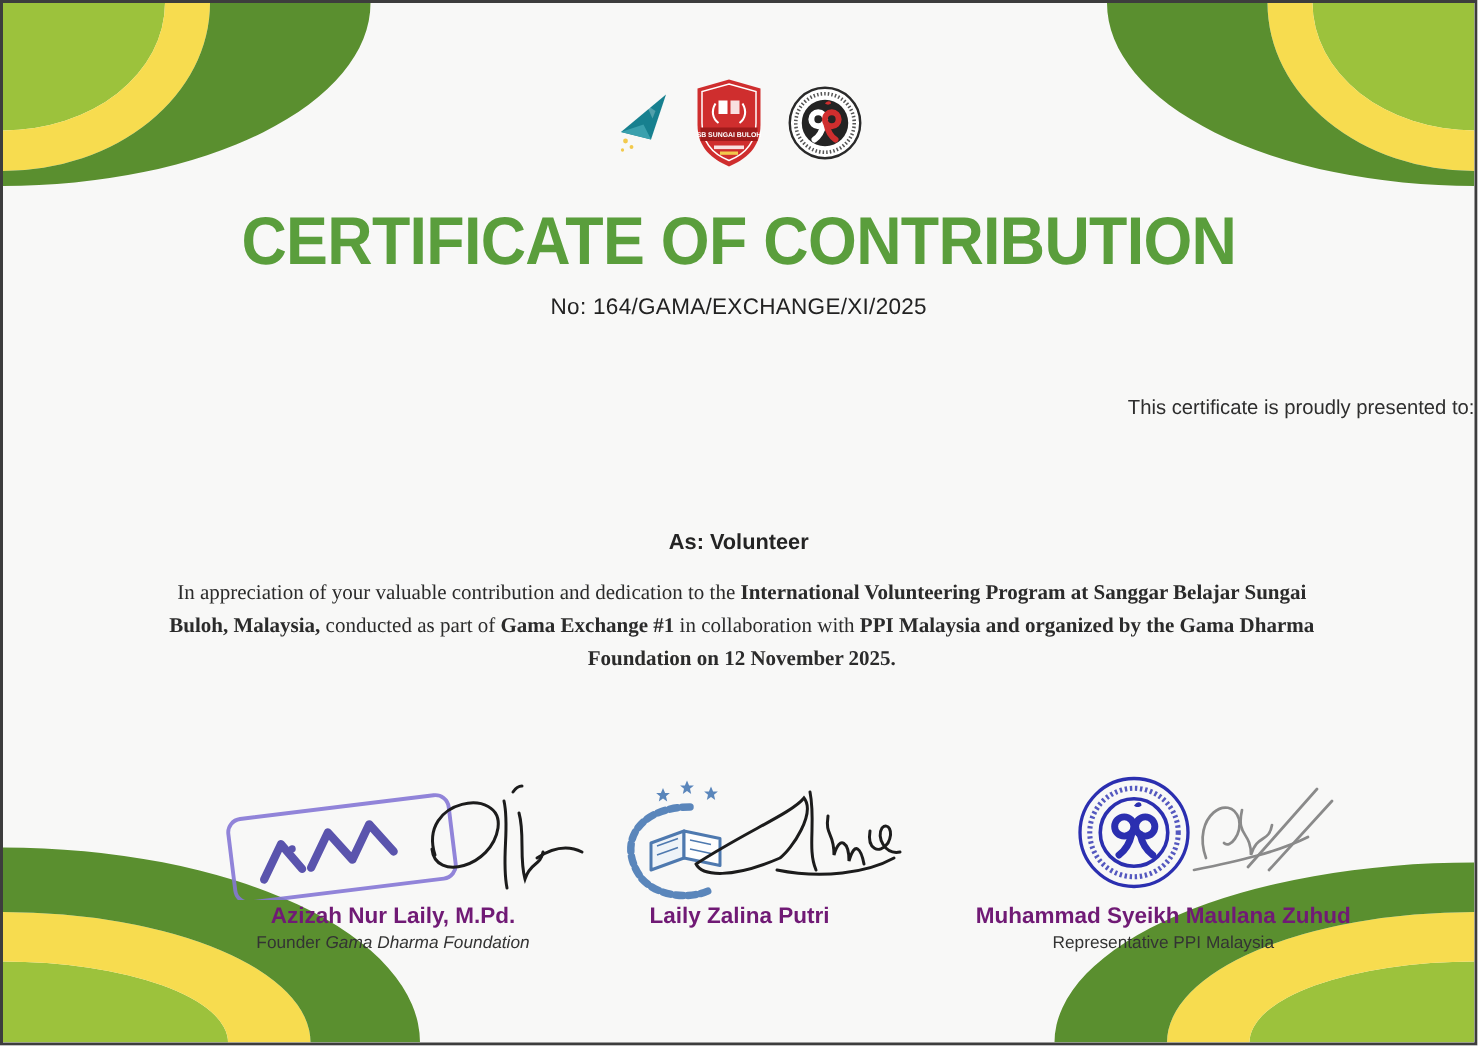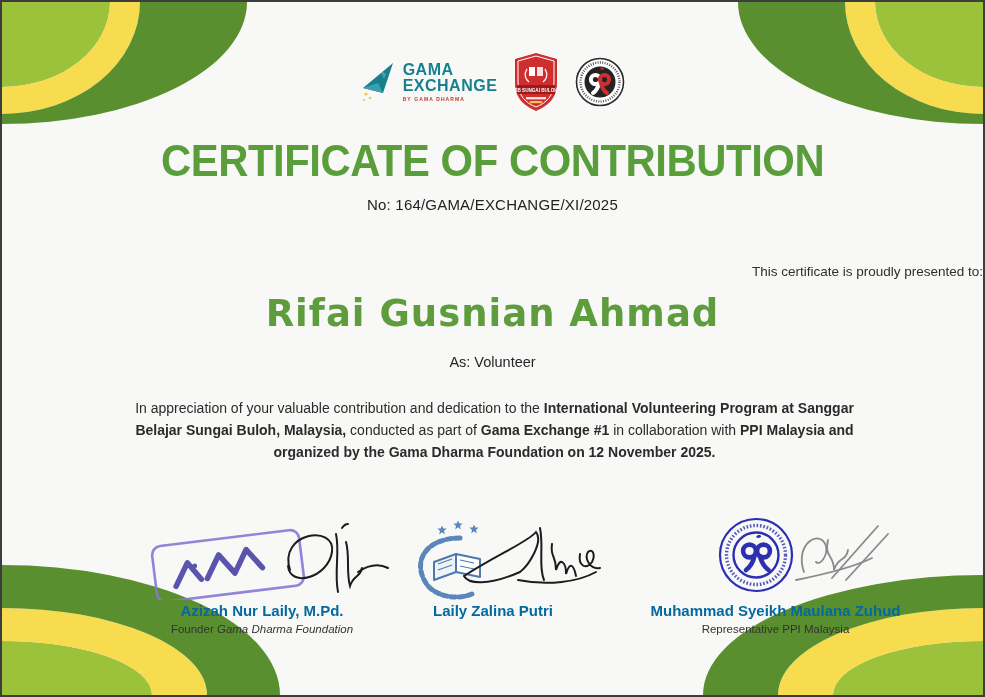--- a/index.html
+++ b/index.html
@@ -26,29 +26,29 @@
   .cert-title span{display:inline-block;transform:scaleX(.93);transform-origin:center;}
   .cert-no{position:absolute;top:194px;left:0;right:0;text-align:center;
     font-size:15px;color:#222;letter-spacing:.2px;}
 
   .presented{position:absolute;top:262px;left:0;right:0;text-align:right;
     font-size:13.5px;color:#2e2e2e;}
   .recipient-name{position:absolute;top:290px;left:0;right:0;text-align:center;
     font-family:"DejaVu Sans",sans-serif;font-size:37px;font-weight:bold;
     color:#5f9c3e;letter-spacing:1px;}
   .role{position:absolute;top:352px;left:0;right:0;text-align:center;
-    font-size:14.5px;font-weight:normal;color:#242424;}
+    font-size:14.5px;font-weight:bold;color:#242424;}
 
   .para{position:absolute;text-align:center;font-size:14px;line-height:22px;color:#2b2b2b;}
-  .para1{top:395px;left:110px;width:765px;}
+  .para1{top:383px;left:110px;width:765px;font-family:Liberation Serif, serif;}
   .para2{top:455px;left:152px;width:681px;}
 
   .sig-col{position:absolute;top:512px;text-align:center;}
   .sig-col .art{height:86px;display:flex;align-items:flex-end;justify-content:center;}
-  .sig-name{font-size:15px;font-weight:bold;color:#0369a1;margin-top:2px;white-space:nowrap;}
+  .sig-name{font-size:15px;font-weight:bold;color:#701a75;margin-top:2px;white-space:nowrap;}
   .sig-title{font-size:11.5px;color:#333;margin-top:4px;white-space:nowrap;}
   .col1{left:110px;width:300px;}
   .col2{left:362px;width:258px;}
   .col3{left:622px;width:303px;}
 </style>
 </head>
 <body>
 
 <div class="canvas">
 
@@ -76,25 +76,20 @@
   <div class="logo-row">
     <div class="gama-logo">
       <svg width="36" height="44" viewBox="0 0 36 44">
         <path d="M3,28 L33,3 L23,33 Z" fill="#17808f"></path>
         <path d="M3,28 L18,23 L23,33 Z" fill="#3aa0ad"></path>
         <path d="M20,10 L26,14 L24,19 Z" fill="#fff" opacity="0.25"></path>
         <circle cx="6" cy="34" r="1.6" fill="#f2c94c"></circle>
         <circle cx="10" cy="38" r="1.3" fill="#f2c94c"></circle>
         <circle cx="4" cy="40" r="1.1" fill="#f2c94c"></circle>
       </svg>
-      <div class="gama-text">
-        <span class="l1">GAMA</span>
-        <span class="l2">EXCHANGE</span>
-        <span class="tagline">BY GAMA DHARMA</span>
-      </div>
     </div>
 
     <svg width="46" height="60" viewBox="0 0 46 60">
       <path d="M23,1 L44,7 V31 C44,47 34,54 23,59 C12,54 2,47 2,31 V7 Z" fill="#cf2e2e"></path>
       <path d="M23,4 L41,9 V30 C41,44 33,51 23,55 C13,51 5,44 5,30 V9 Z" fill="none" stroke="#ffffff" stroke-width="1"></path>
       <path d="M14,17 C11,22 12,27 16,30 M32,17 C35,22 34,27 30,30" stroke="#fff" stroke-width="1.4" fill="none"></path>
       <path d="M16,15 h6 v9 h-6 z" fill="#fff"></path>
         <path d="M24,15 h6 v9 h-6 z" fill="#fff" opacity=".85"></path>
       <rect x="4" y="33" width="38" height="9" fill="#9e1b1b"></rect>
       <text x="23" y="39.5" font-size="4.6" font-weight="bold" fill="#ffffff" text-anchor="middle" font-family="Liberation Sans, sans-serif">SB SUNGAI BULOH</text>
@@ -115,21 +110,20 @@
       </g>
     </svg>
   </div>
 
   <div class="cert-title">
     <span>CERTIFICATE OF CONTRIBUTION</span>
   </div>
   <div class="cert-no">No: 164/GAMA/EXCHANGE/XI/2025</div>
 
   <div class="presented">This certificate is proudly presented to:</div>
-  <div class="recipient-name">Rifai Gusnian Ahmad</div>
   <div class="role">As: Volunteer</div>
 
   <div class="para para1"><span>In appreciation of your valuable contribution and dedication to the </span><span style="font-weight: bold;">International Volunteering Program at Sanggar Belajar Sungai Buloh, Malaysia,</span><span> conducted as part of </span><span style="font-weight: bold;">Gama Exchange #1</span><span> in collaboration with </span><span style="font-weight: bold;">PPI Malaysia and organized by the Gama Dharma Foundation on 12 November 2025.</span></div>
 
   <div class="sig-col col1">
     <div class="art">
       <svg width="260" height="86" viewBox="0 0 260 86">
         <g transform="rotate(-7 95 52)" opacity="0.9">
           <rect x="22" y="24" width="148" height="56" rx="9" fill="none" stroke="#8678d6" stroke-width="2.6"></rect>
           <path d="M42,66 L56,44 L68,62" stroke="#4a43a5" stroke-width="5.5" fill="none" stroke-linejoin="round" stroke-linecap="round"></path>

